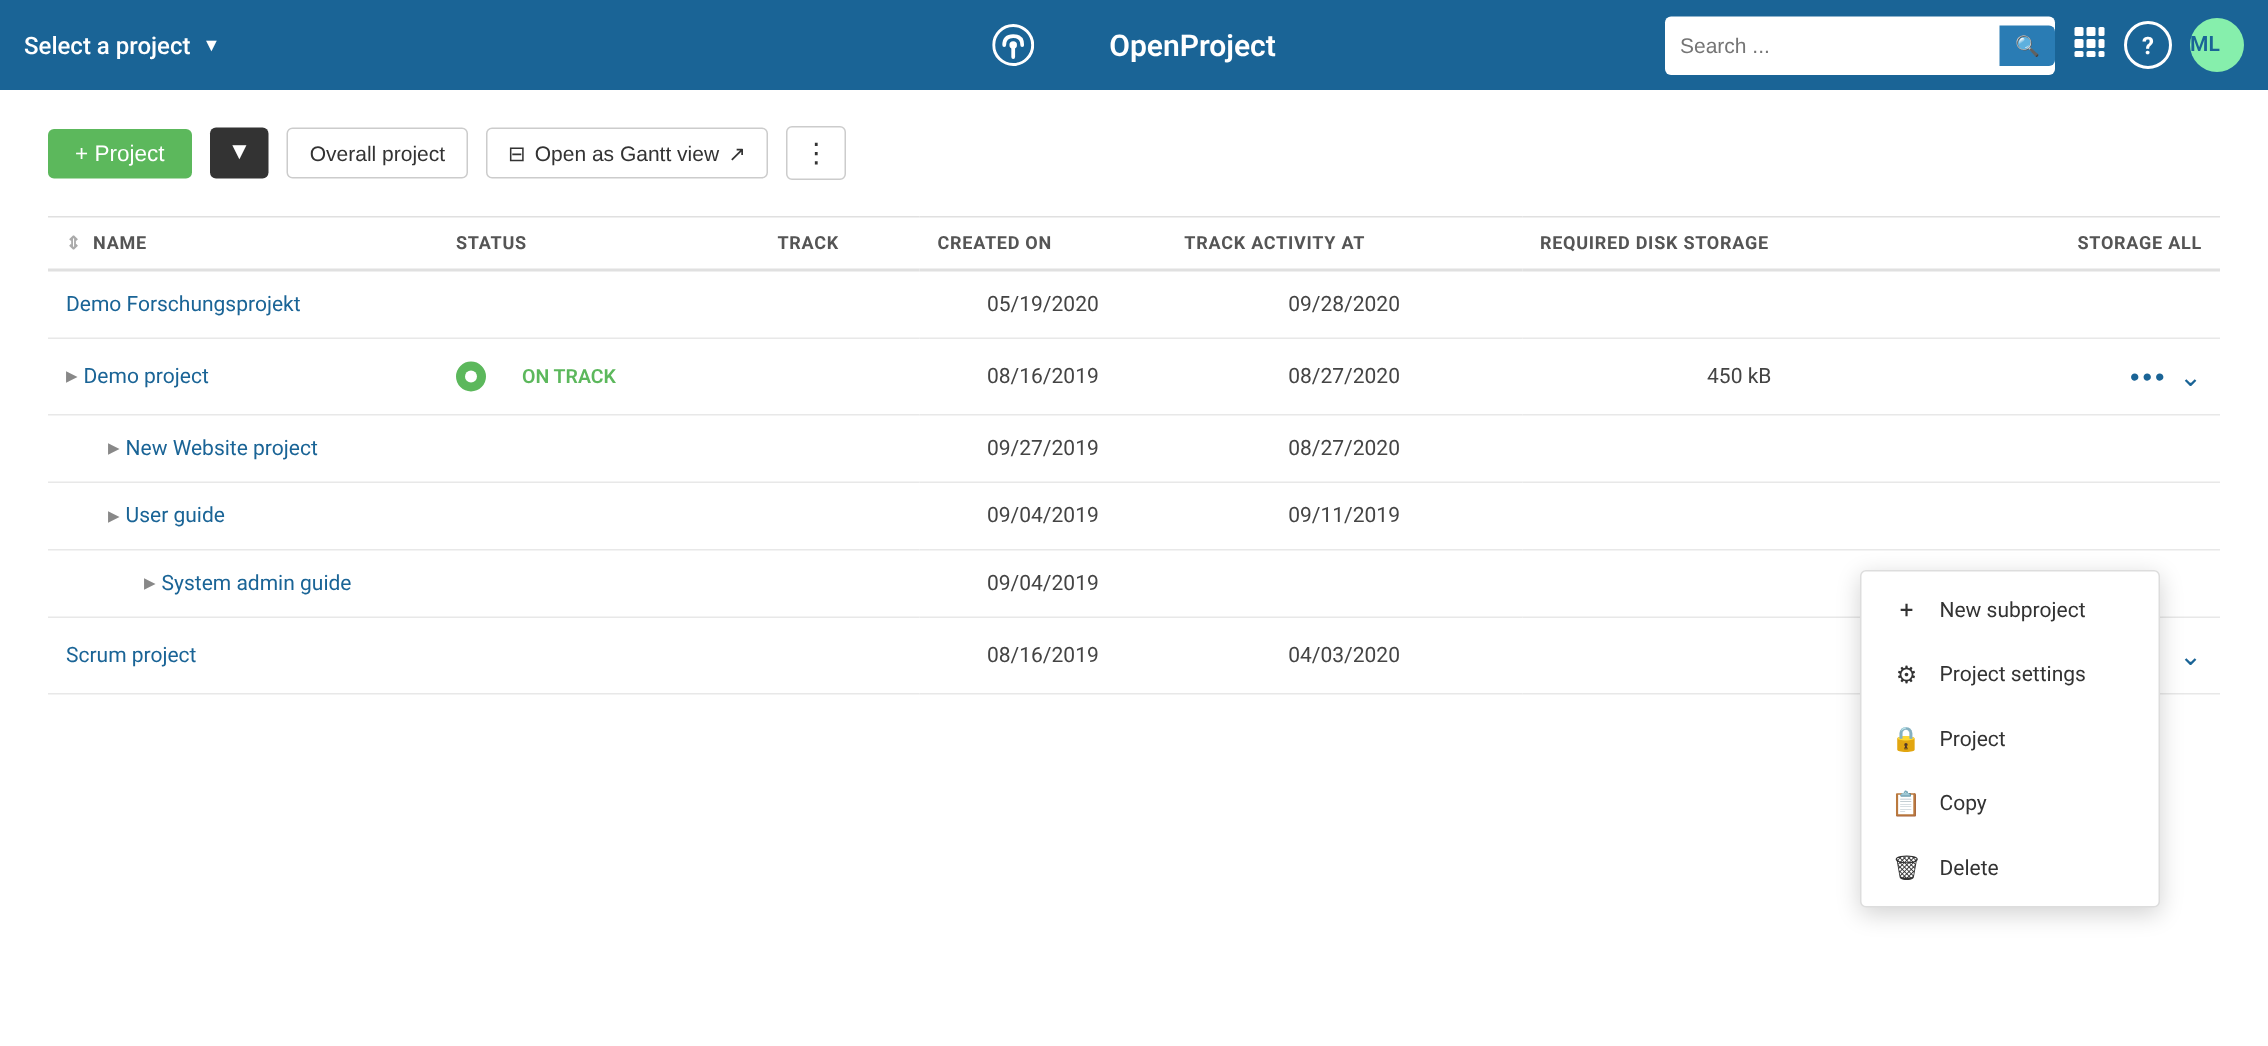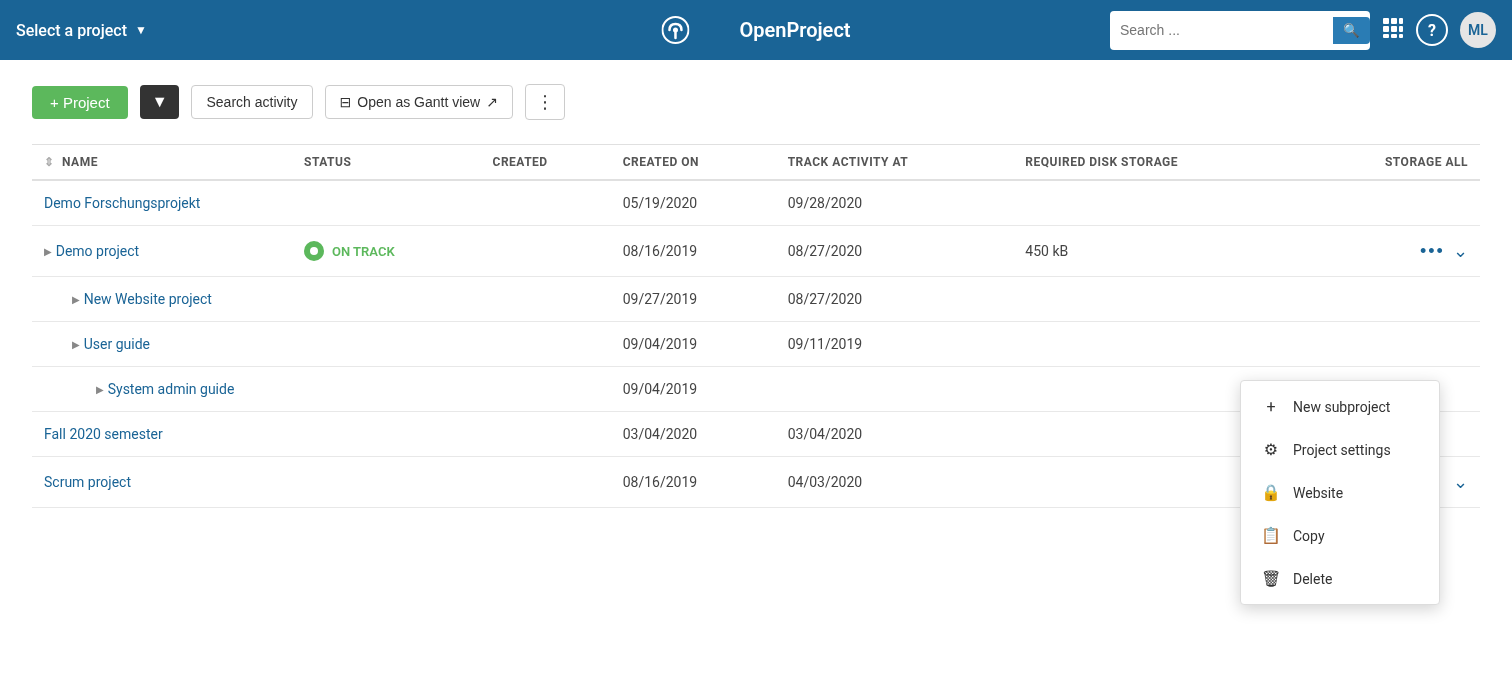--- a/index.html
+++ b/index.html
@@ -90,25 +90,25 @@
       border-radius: 50%;
       display: flex;
       align-items: center;
       justify-content: center;
       font-size: 16px;
       font-weight: bold;
     }
     .user-avatar {
       width: 36px;
       height: 36px;
-      background: #e5e5e5;
+      background: #86efac;
       border-radius: 50%;
       display: flex;
       align-items: center;
-      justify-content: center;
+      justify-content: flex-start;
       font-size: 14px;
       font-weight: 600;
       color: #1a6496;
     }
     .grid-icon {
       font-size: 20px;
       letter-spacing: -2px;
     }
 
     
@@ -195,31 +195,32 @@
       white-space: nowrap;
     }
     .projects-table tbody tr {
       border-bottom: 1px solid #e8e8e8;
     }
     .projects-table td {
       padding: 14px 12px;
       font-size: 14px;
       color: #444;
       vertical-align: middle;
+      text-align: center;
     }
     .project-link {
       color: #1a6496;
       text-decoration: none;
       cursor: pointer;
     }
 
     .status-badge {
       display: flex;
       align-items: center;
-      gap: 8px;
+      gap: 24px;
     }
     .status-dot {
       width: 20px;
       height: 20px;
       border-radius: 50%;
       background: #5cb85c;
       border: 3px solid #5cb85c;
       display: flex;
       align-items: center;
       justify-content: center;
@@ -357,21 +358,21 @@
 
     <button class="add-project-btn">
       <span>+ Project</span>
     </button>
 
     <button class="filter-btn">
       <span>▼</span>
     </button>
 
     <button class="activity-btn">
-      <span>Search activity</span>
+      <span>Overall project</span>
     </button>
 
     <button class="gantt-btn">
       <span>⊟</span>
       <span>Open as Gantt view</span>
       <span>↗</span>
     </button>
 
     <button class="more-btn">
       <span>⋮</span>
@@ -382,21 +383,21 @@
     <thead>
       <tr>
         <th style="width:260px;">
           <span class="th-sort-icon">⇕</span>
           <span>NAME</span>
         </th>
         <th>
           <span>STATUS</span>
         </th>
         <th>
-          <span>CREATED</span>
+          <span>TRACK</span>
         </th>
         <th>
           <span>CREATED ON</span>
         </th>
         <th>
           <span>TRACK ACTIVITY AT</span>
         </th>
         <th>
           <span>REQUIRED DISK STORAGE</span>
         </th>
@@ -490,35 +491,20 @@
           <td></td>
           <td></td>
           <td>09/04/2019</td>
           <td></td>
           <td></td>
           <td style="text-align: right;">
             <div class="row-actions"></div>
           </td>
         </tr>
         <tr>
-          <td style="padding-left: 12px;">
-            <div class="name-cell">
-              <a class="project-link">Fall 2020 semester</a>
-            </div>
-          </td>
-          <td></td>
-          <td></td>
-          <td>03/04/2020</td>
-          <td>03/04/2020</td>
-          <td></td>
-          <td style="text-align: right;">
-            <div class="row-actions"></div>
-          </td>
-        </tr>
-        <tr>
           <td style="padding-left: 12px; margin-top: 32px;">
             <div class="name-cell">
               <a class="project-link">Scrum project</a>
             </div>
           </td>
           <td></td>
           <td></td>
           <td>08/16/2019</td>
           <td>04/03/2020</td>
           <td></td>
@@ -535,21 +521,21 @@
     <div class="context-menu-item">
       <span class="context-menu-icon">+</span>
       <span>New subproject</span>
     </div>
     <div class="context-menu-item">
       <span class="context-menu-icon">⚙</span>
       <span>Project settings</span>
     </div>
     <div class="context-menu-item">
       <span class="context-menu-icon">🔒</span>
-      <span>Website</span>
+      <span>Project</span>
     </div>
     <div class="context-menu-item">
       <span class="context-menu-icon">📋</span>
       <span>Copy</span>
     </div>
     <div class="context-menu-item">
       <span class="context-menu-icon">🗑</span>
       <span>Delete</span>
     </div>
   </div>

